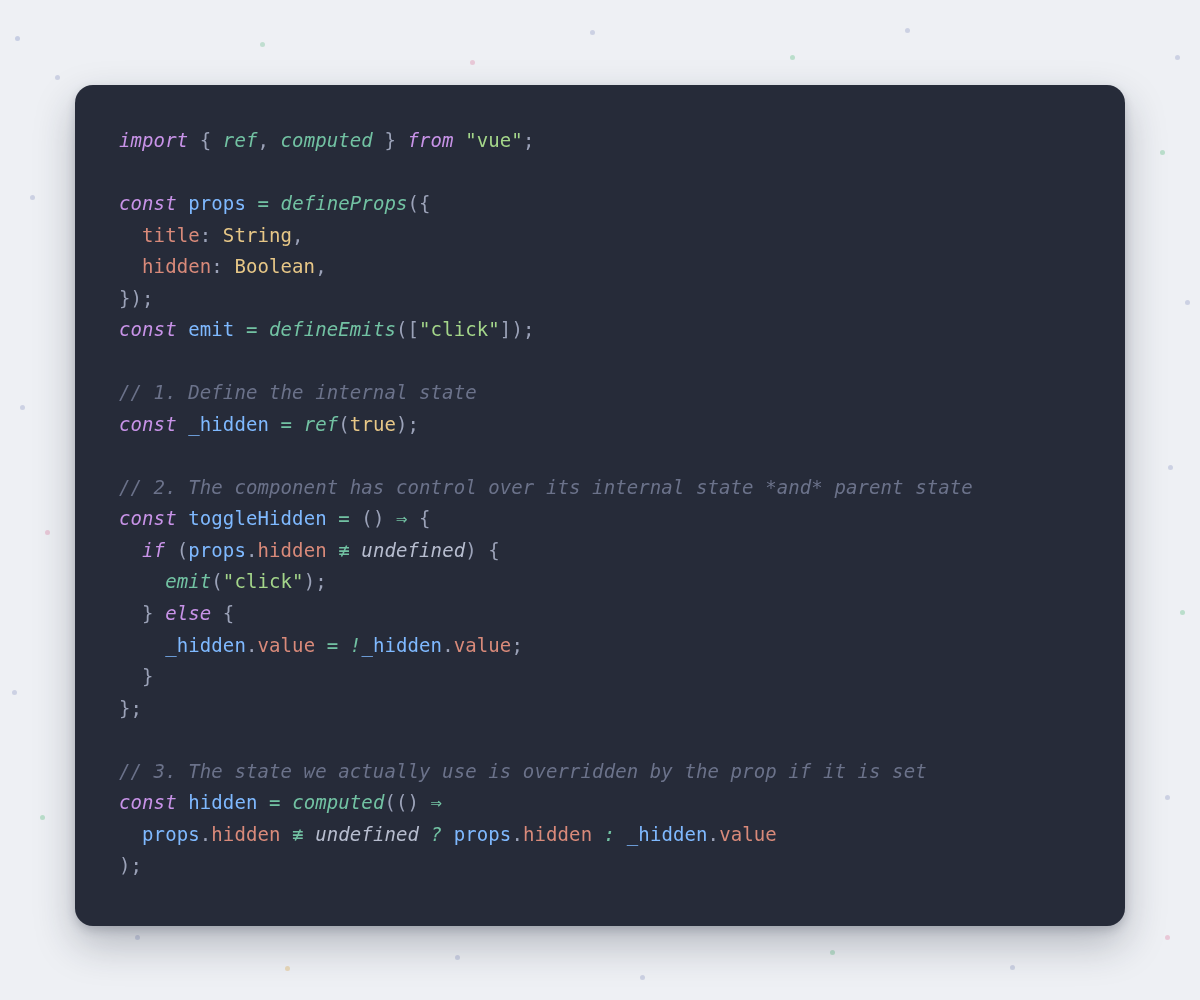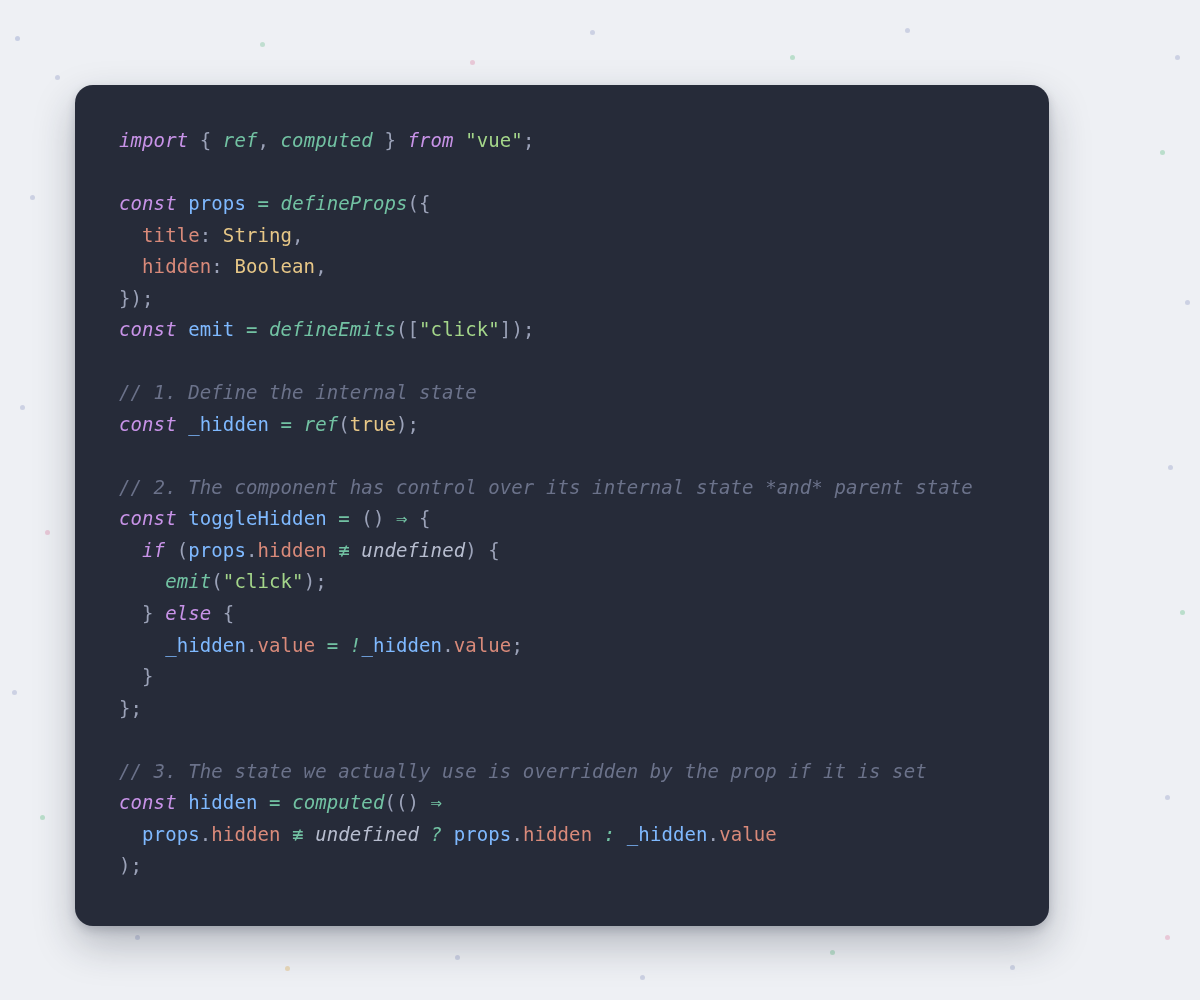--- a/index.html
+++ b/index.html
@@ -19,21 +19,21 @@
     position: absolute;
     width: 5px;
     height: 5px;
     border-radius: 50%;
     opacity: 0.55;
   }
   .card {
     position: absolute;
     left: 75px;
     top: 85px;
-    width: 974px;
+    width: 1050px;
     box-sizing: border-box;
     background: #262b39;
     border-radius: 18px;
     padding: 40px 40px 44px 44px;
     box-shadow: 0 18px 40px rgba(30,35,55,0.28), 0 4px 10px rgba(30,35,55,0.18);
   }
   pre.code {
     margin: 0;
     font-family: inherit;
     font-size: 19px;

